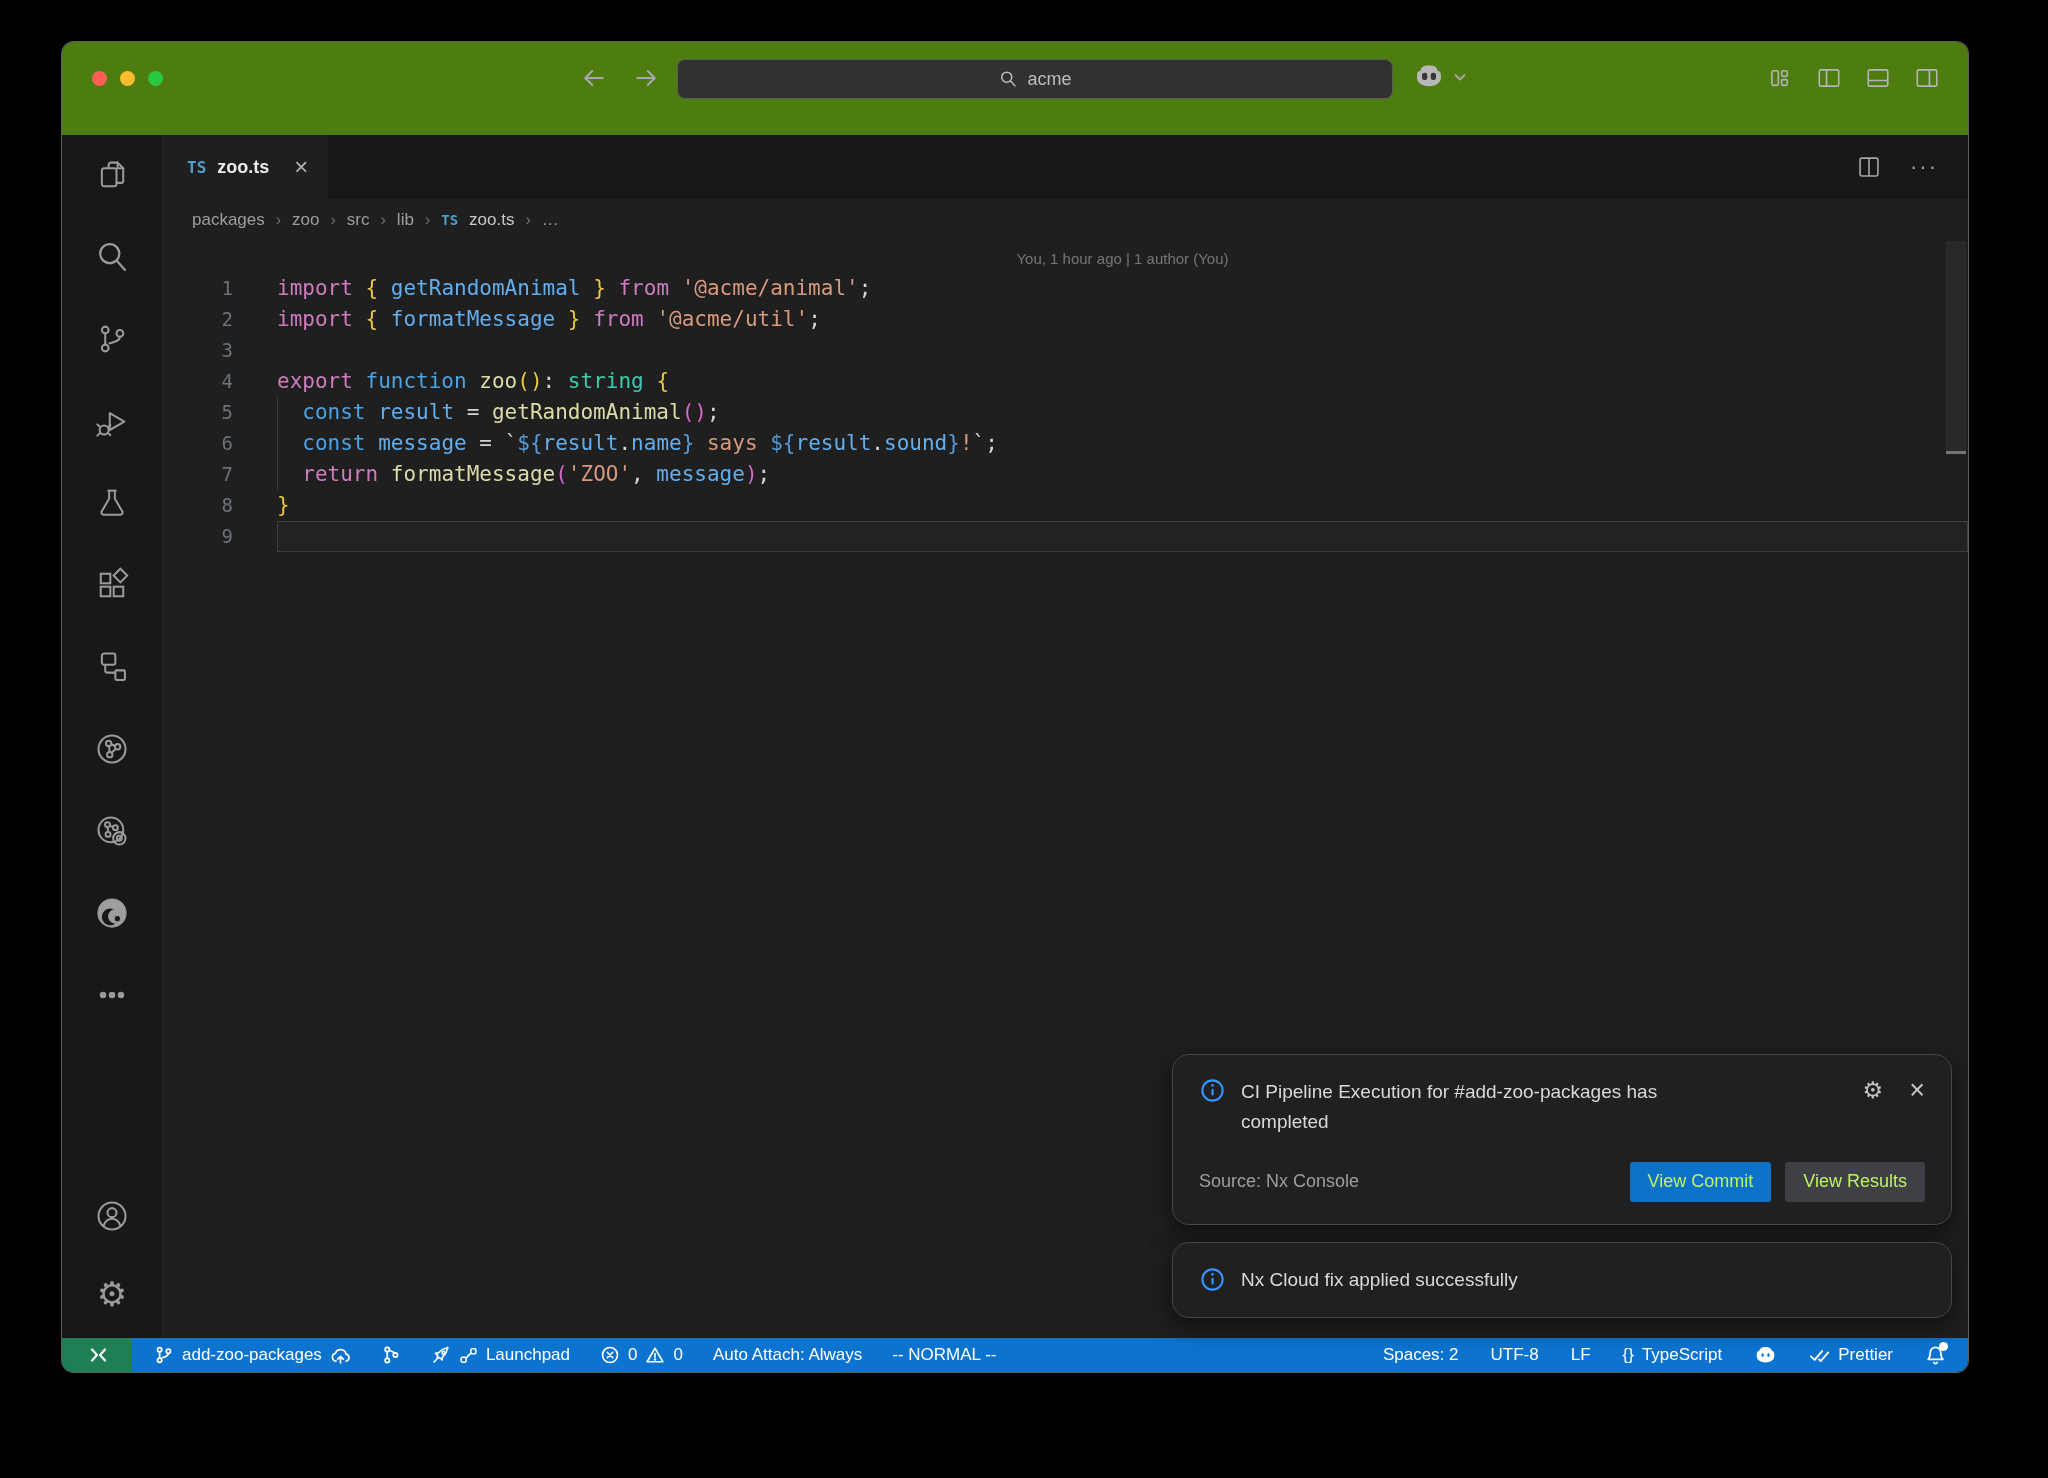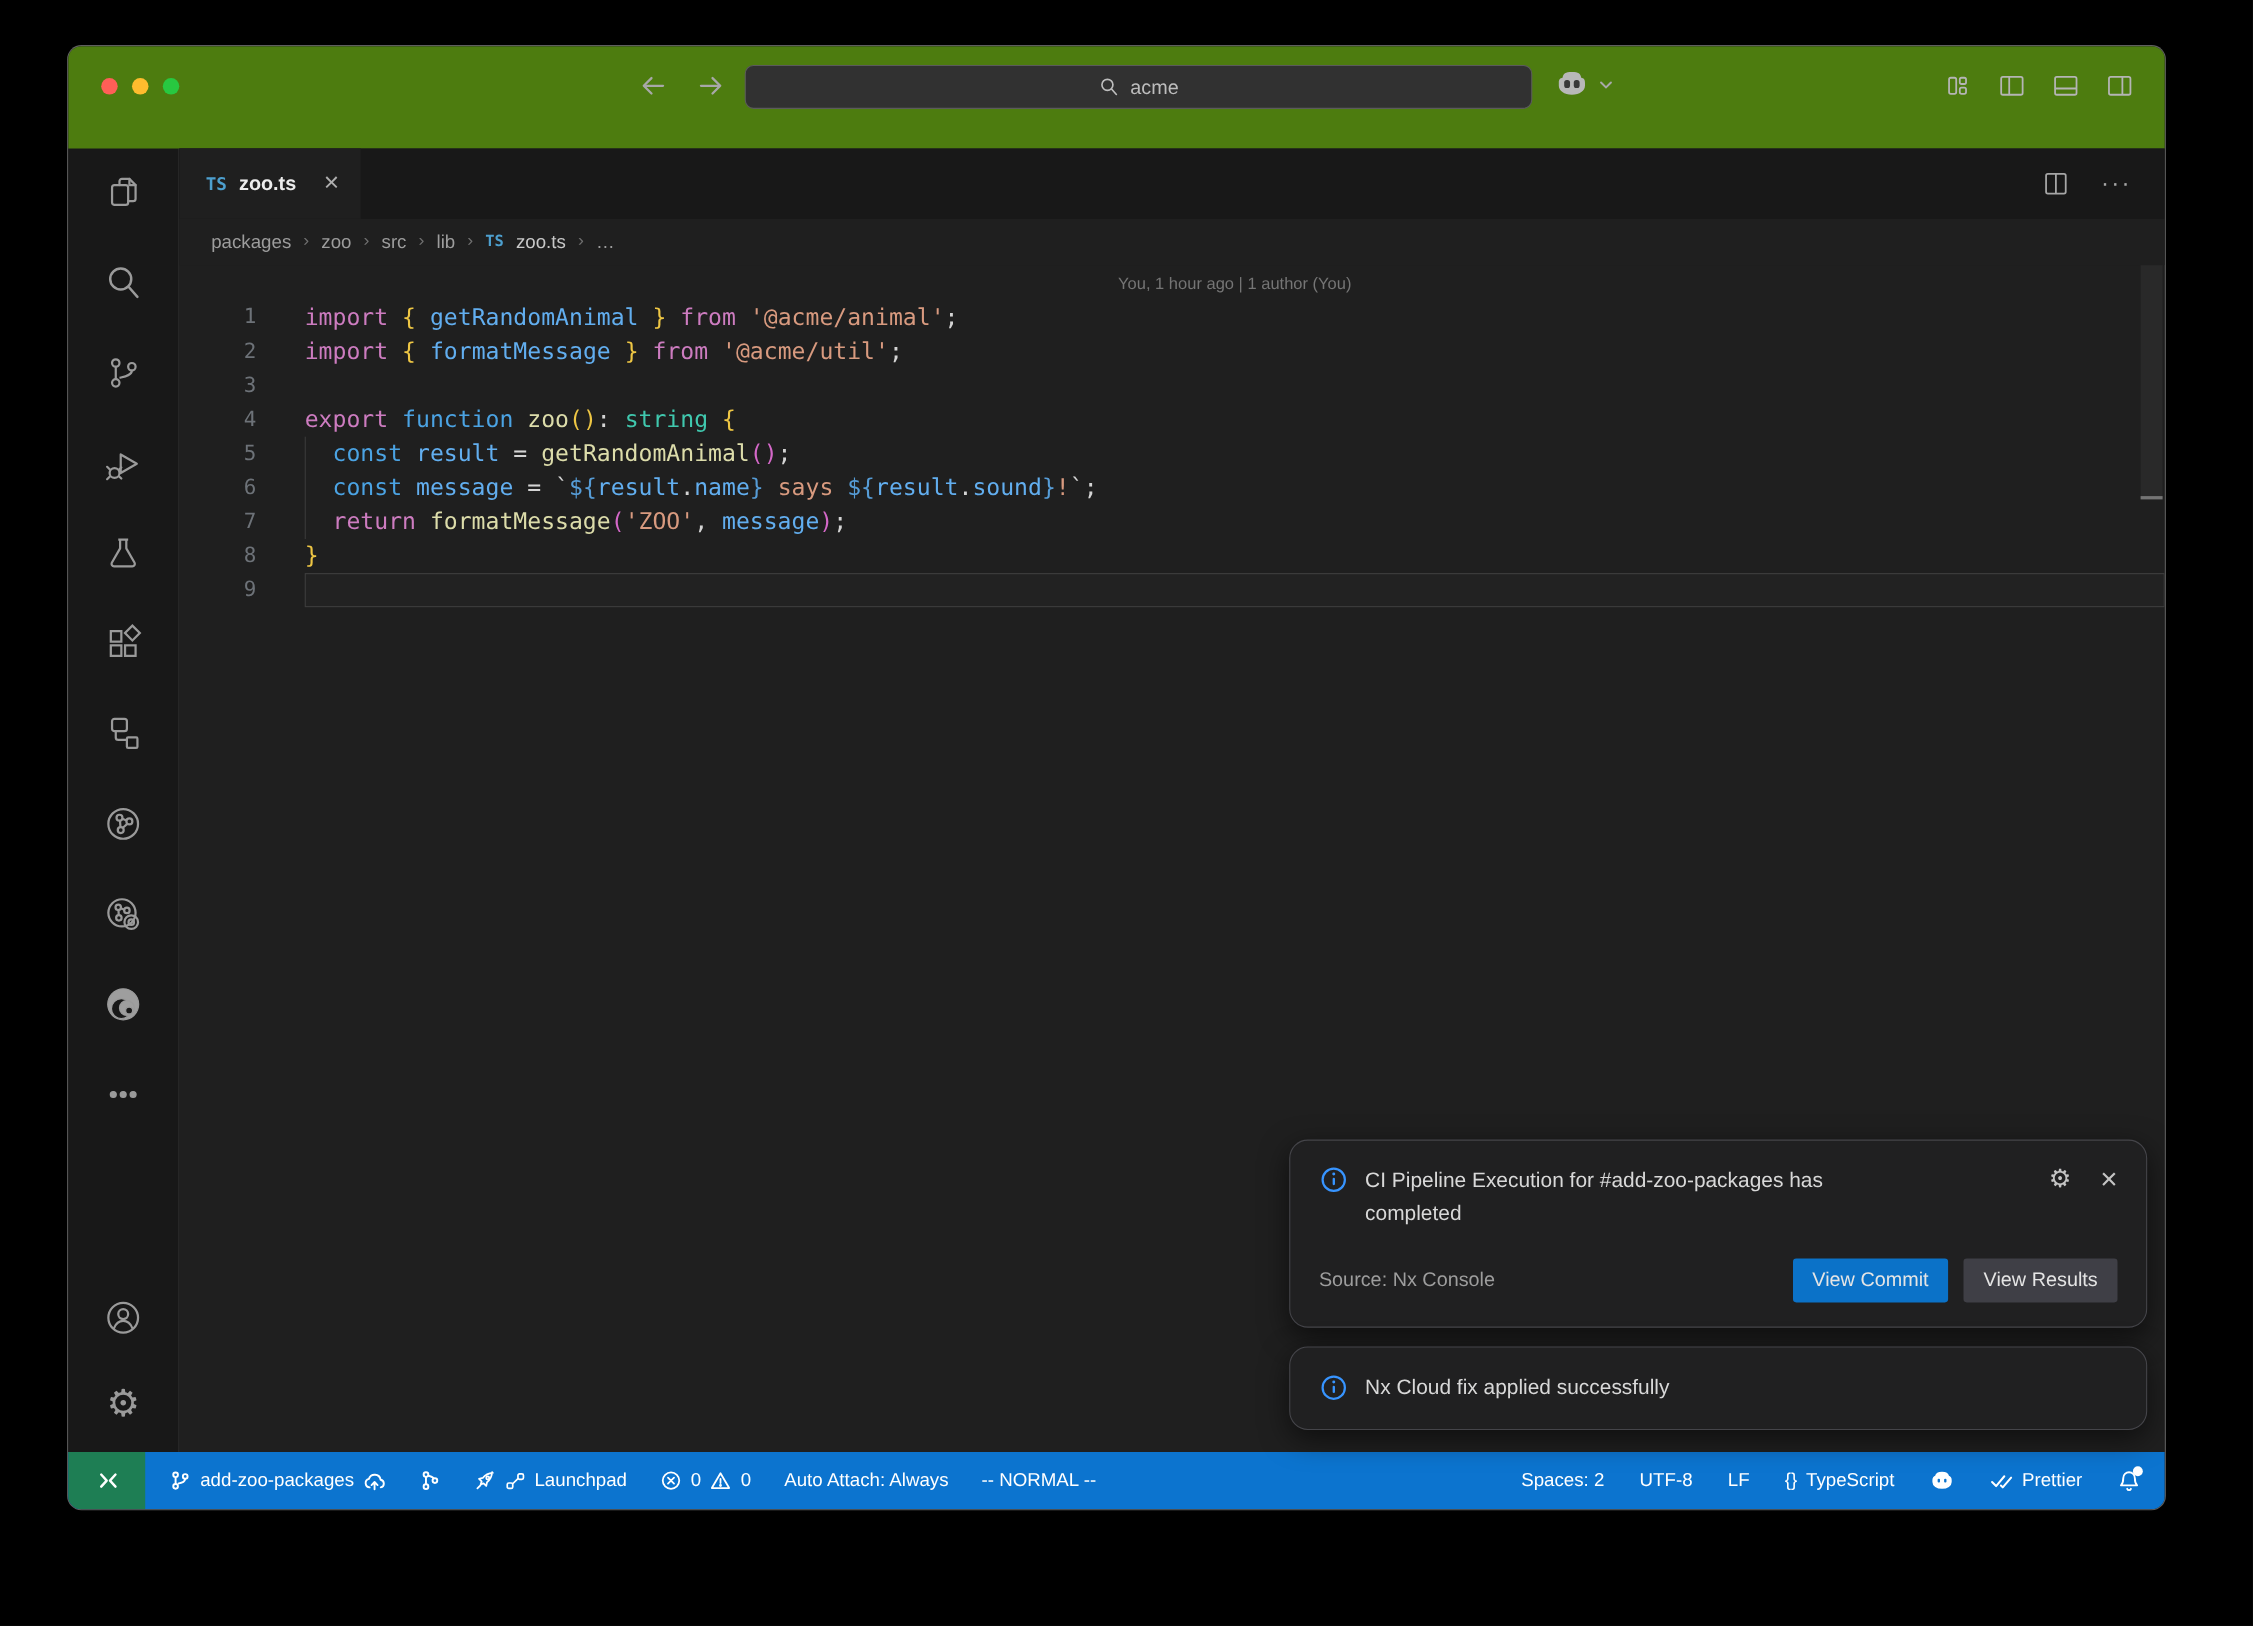--- a/index.html
+++ b/index.html
@@ -65,25 +65,25 @@
   .toast{background:#202021;border:1px solid #45454A;border-radius:17px;box-shadow:0 8px 26px rgba(0,0,0,.55);
          padding:22px 26px;}
   .t-head{display:flex;align-items:flex-start;gap:15px;}
   .t-msg{width:500px;font-size:19px;line-height:1.6;color:#D8D8D8;}
   .t-actions{margin-left:auto;display:flex;gap:26px;align-items:center;color:#C4C4C4;}
   .t-gear{font-family:"DejaVu Sans",sans-serif;font-size:23px;line-height:1;}
   .t-close{font-size:27px;line-height:1;}
   .t-foot{display:flex;align-items:center;margin-top:24px;text-align:center;}
   .t-source{color:#9D9D9D;font-size:18px;}
   .t-btns{margin-left:auto;display:flex;gap:14px;}
-  .btn{height:40px;padding:0 18px;font-size:18px;color:#e5e5e5;display:flex;align-items:center;border-radius:3px;}
+  .btn{height:40px;padding:0 18px;font-size:18px;color:#bef264;display:flex;align-items:center;border-radius:3px;}
   .btn-primary{background:#0B72C8;}
   .btn-secondary{background:#3F3F46;}
   
-  .statusbar{height:52px;background:#0C74CF;display:flex;align-items:center;color:#FFF;font-size:17px;
+  .statusbar{height:34px;background:#0C74CF;display:flex;align-items:center;color:#FFF;font-size:17px;
              flex:0 0 auto;}
   .sb-remote{width:70px;align-self:stretch;background:#1E7E54;display:flex;align-items:center;justify-content:center;}
   .sb-left{display:flex;align-items:center;gap:30px;padding-left:22px;}
   .sb-right{margin-left:auto;display:flex;align-items:center;gap:32px;padding-right:22px;}
   .sb-item{display:flex;align-items:center;gap:8px;white-space:nowrap;}
   .sb-item svg{stroke:#FFF;}
   .bell-wrap{position:relative;display:flex;}
   .bell-dot{position:absolute;right:-2px;top:-3px;width:9px;height:9px;border-radius:50%;background:#FFF;}
 </style>
 </head>

